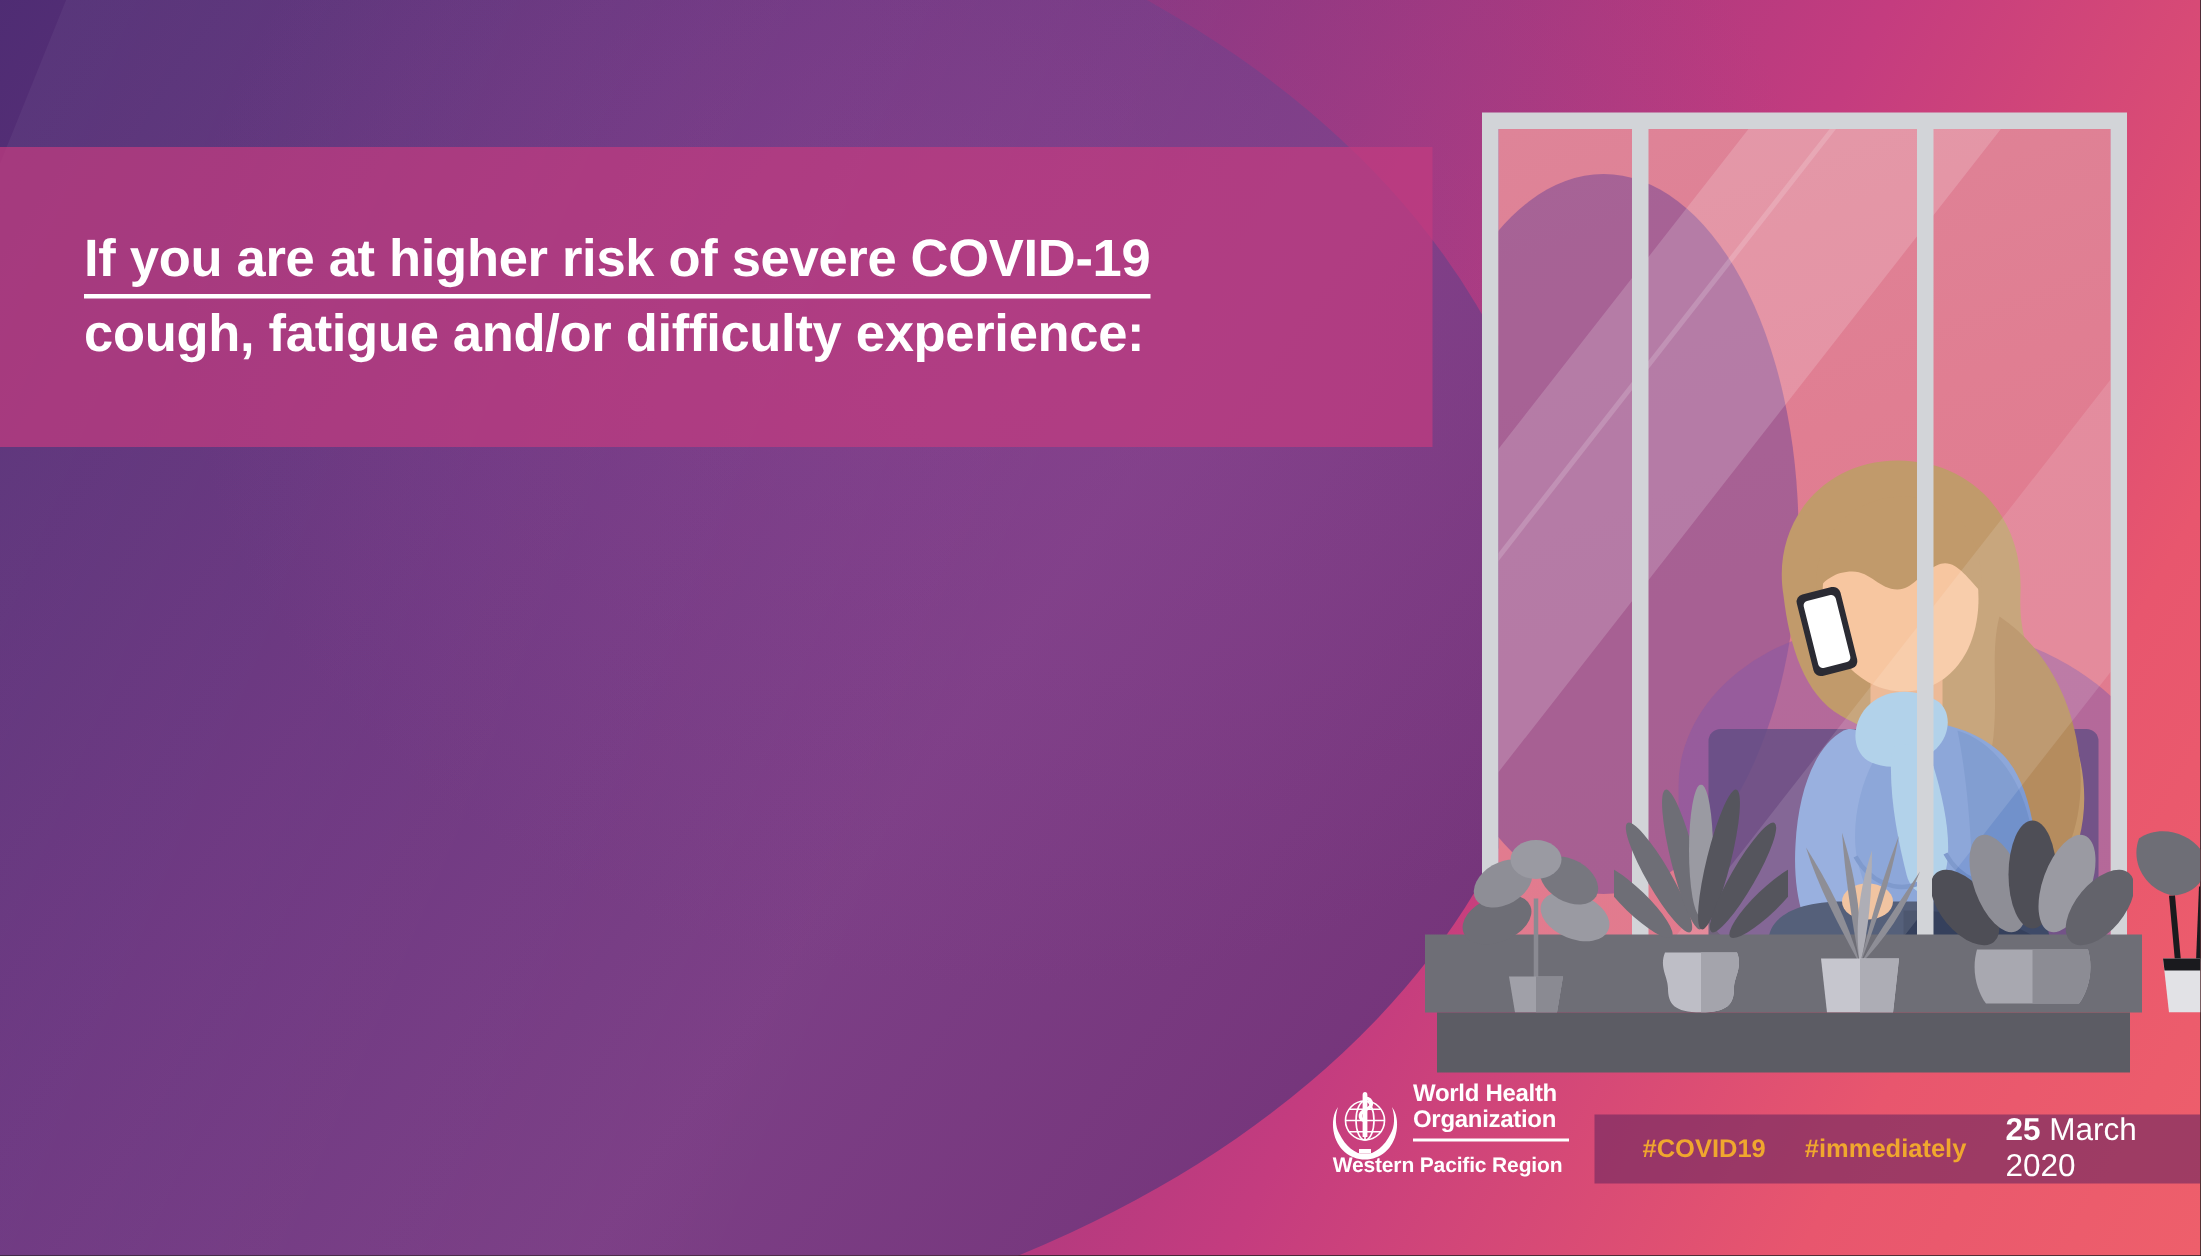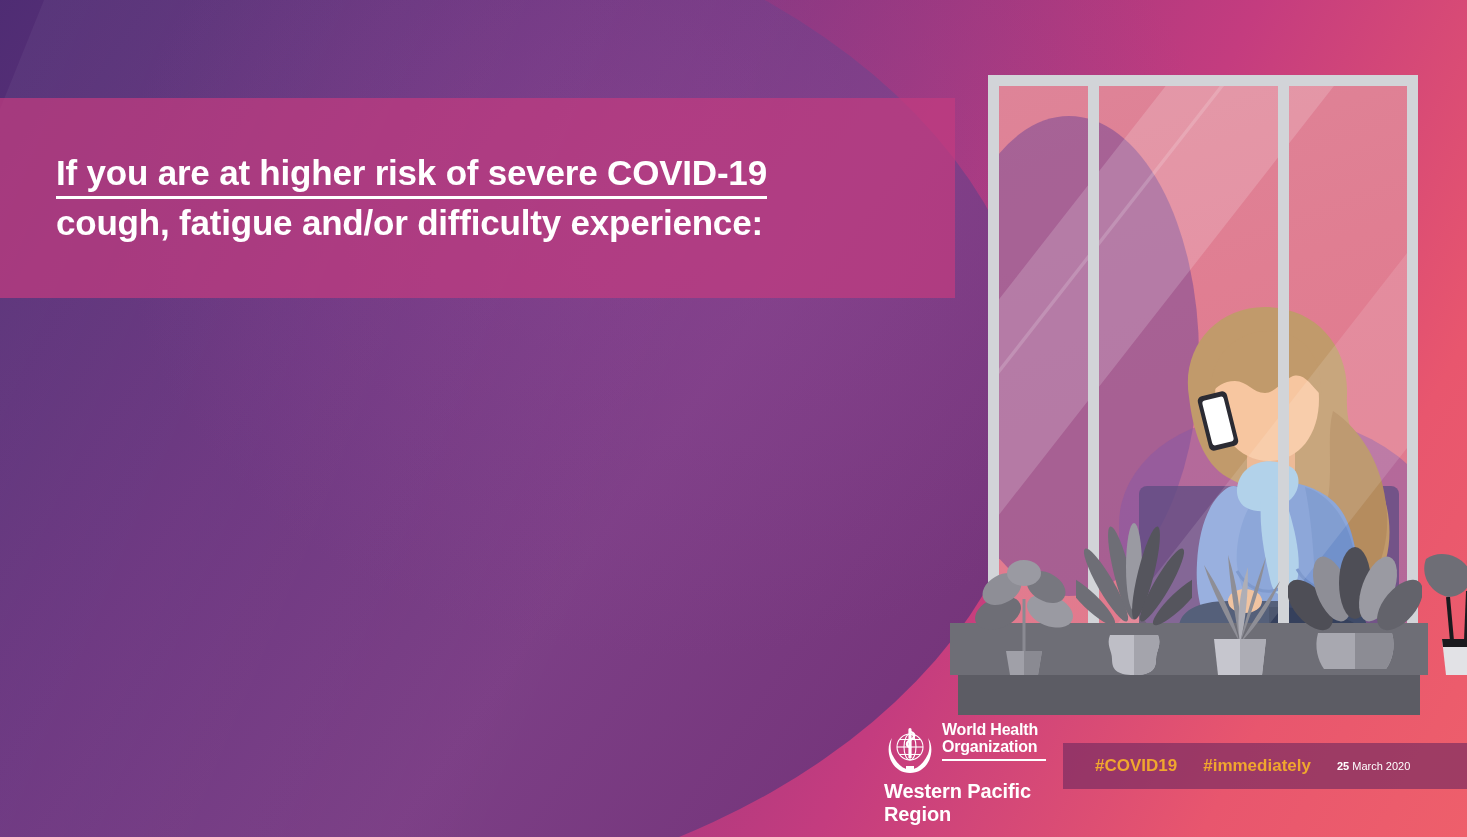--- a/index.html
+++ b/index.html
@@ -89,30 +89,30 @@
   #ledge-top{position:absolute;left:0;top:0;width:478px;height:52px;background:#6E6E76;}
   #ledge-face{position:absolute;left:8px;top:52px;width:462px;height:40px;background:#5C5C64;}
   .plant{position:absolute;bottom:40px;z-index:8;}
   
   #who-logo{position:absolute;left:884px;top:722px;width:160px;height:78px;}
   #who-emblem{position:absolute;left:0;top:2px;width:52px;height:52px;}
   #who-wordmark{position:absolute;left:58px;top:0;width:104px;}
   .who-word{color:#fff;font-weight:bold;font-size:16px;line-height:1.06;letter-spacing:-.2px;}
   #who-divider{height:2px;background:#fff;margin:3px 0 2px 0;width:104px;}
   #who-region{
-    position:absolute;left:0;top:58px;width:162px;text-align:left;
-    color:#fff;font-weight:bold;font-size:20px;letter-spacing:-.1px;
+    position:absolute;left:0;top:46px;width:162px;text-align:center;
+    color:#fff;font-weight:bold;font-size:14px;letter-spacing:-.1px;
   }
   #meta-bar{
     position:absolute;left:1063px;top:743px;width:404px;height:46px;
     background:rgba(110,40,95,.62);
     display:flex;align-items:center;padding-left:32px;box-sizing:border-box;
   }
   .tag{color:#F0A72E;font-weight:bold;font-size:17px;margin-right:26px;}
-  #meta-date{color:#fff;font-size:11px;}
+  #meta-date{color:#fff;font-size:21px;}
   #meta-date b{font-weight:bold;}
 </style>
 </head>
 <body>
 
 <div id="poster">
 
   <div class="bg-ellipse" id="ellipse-main"></div>
   <div class="bg-ellipse" id="ellipse-soft"></div>
   <div id="diag-sheen"></div>

